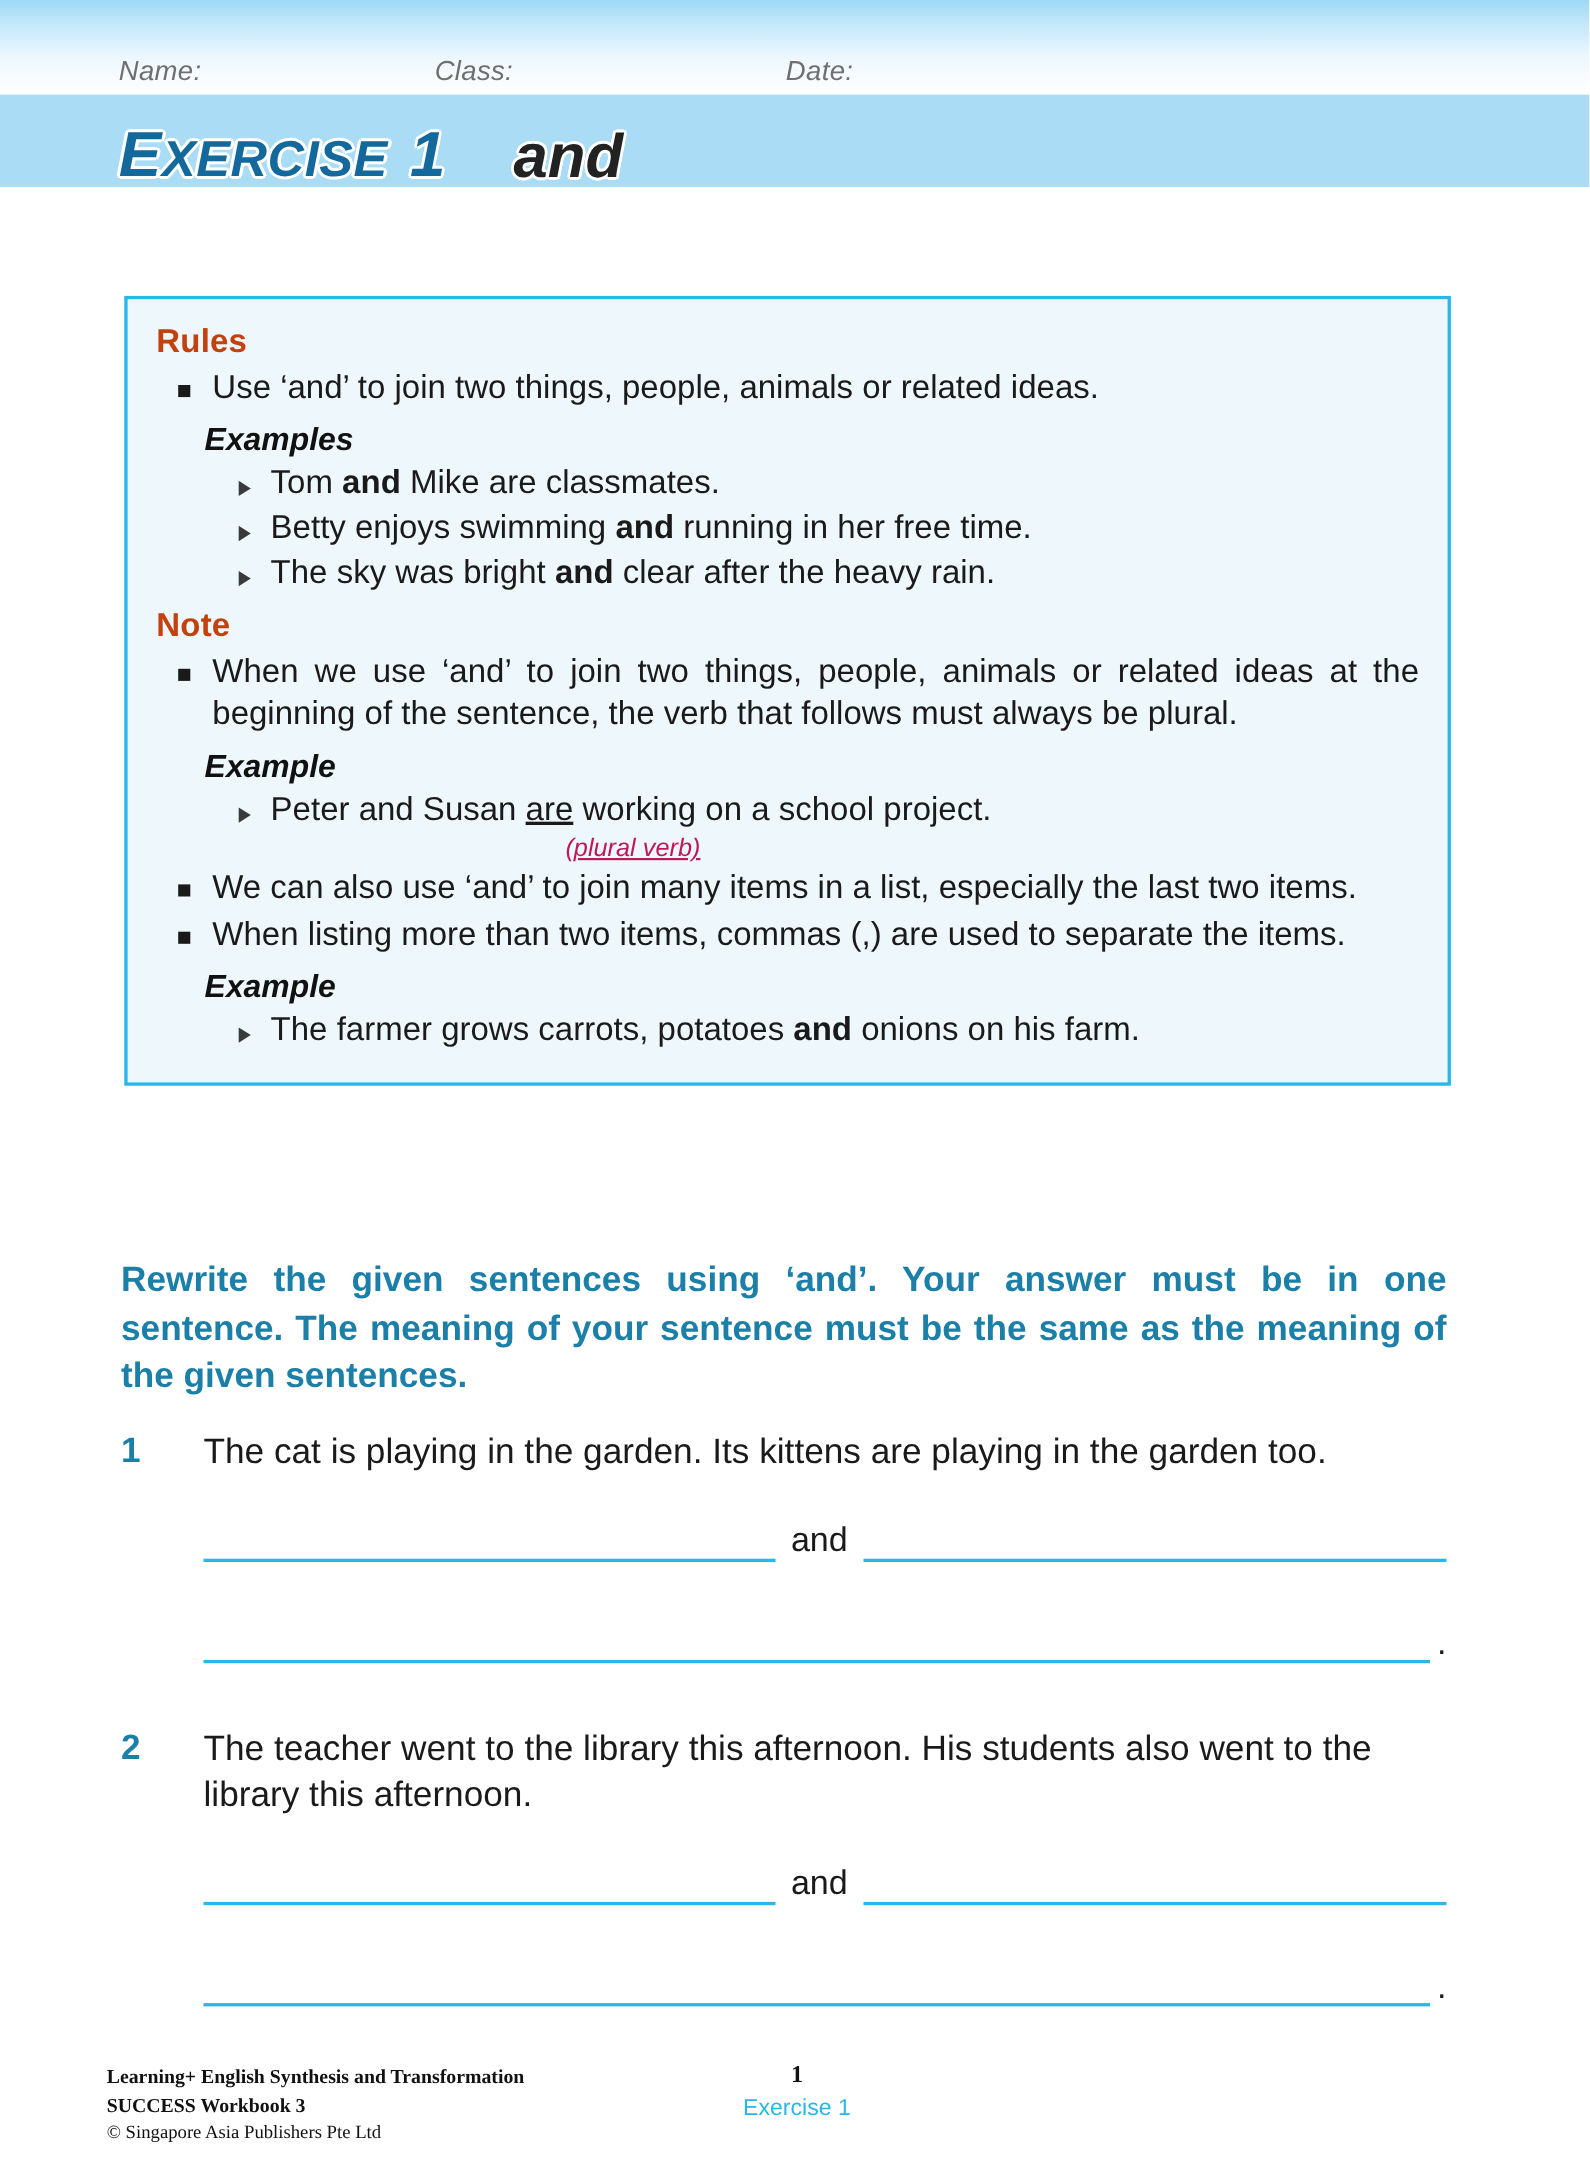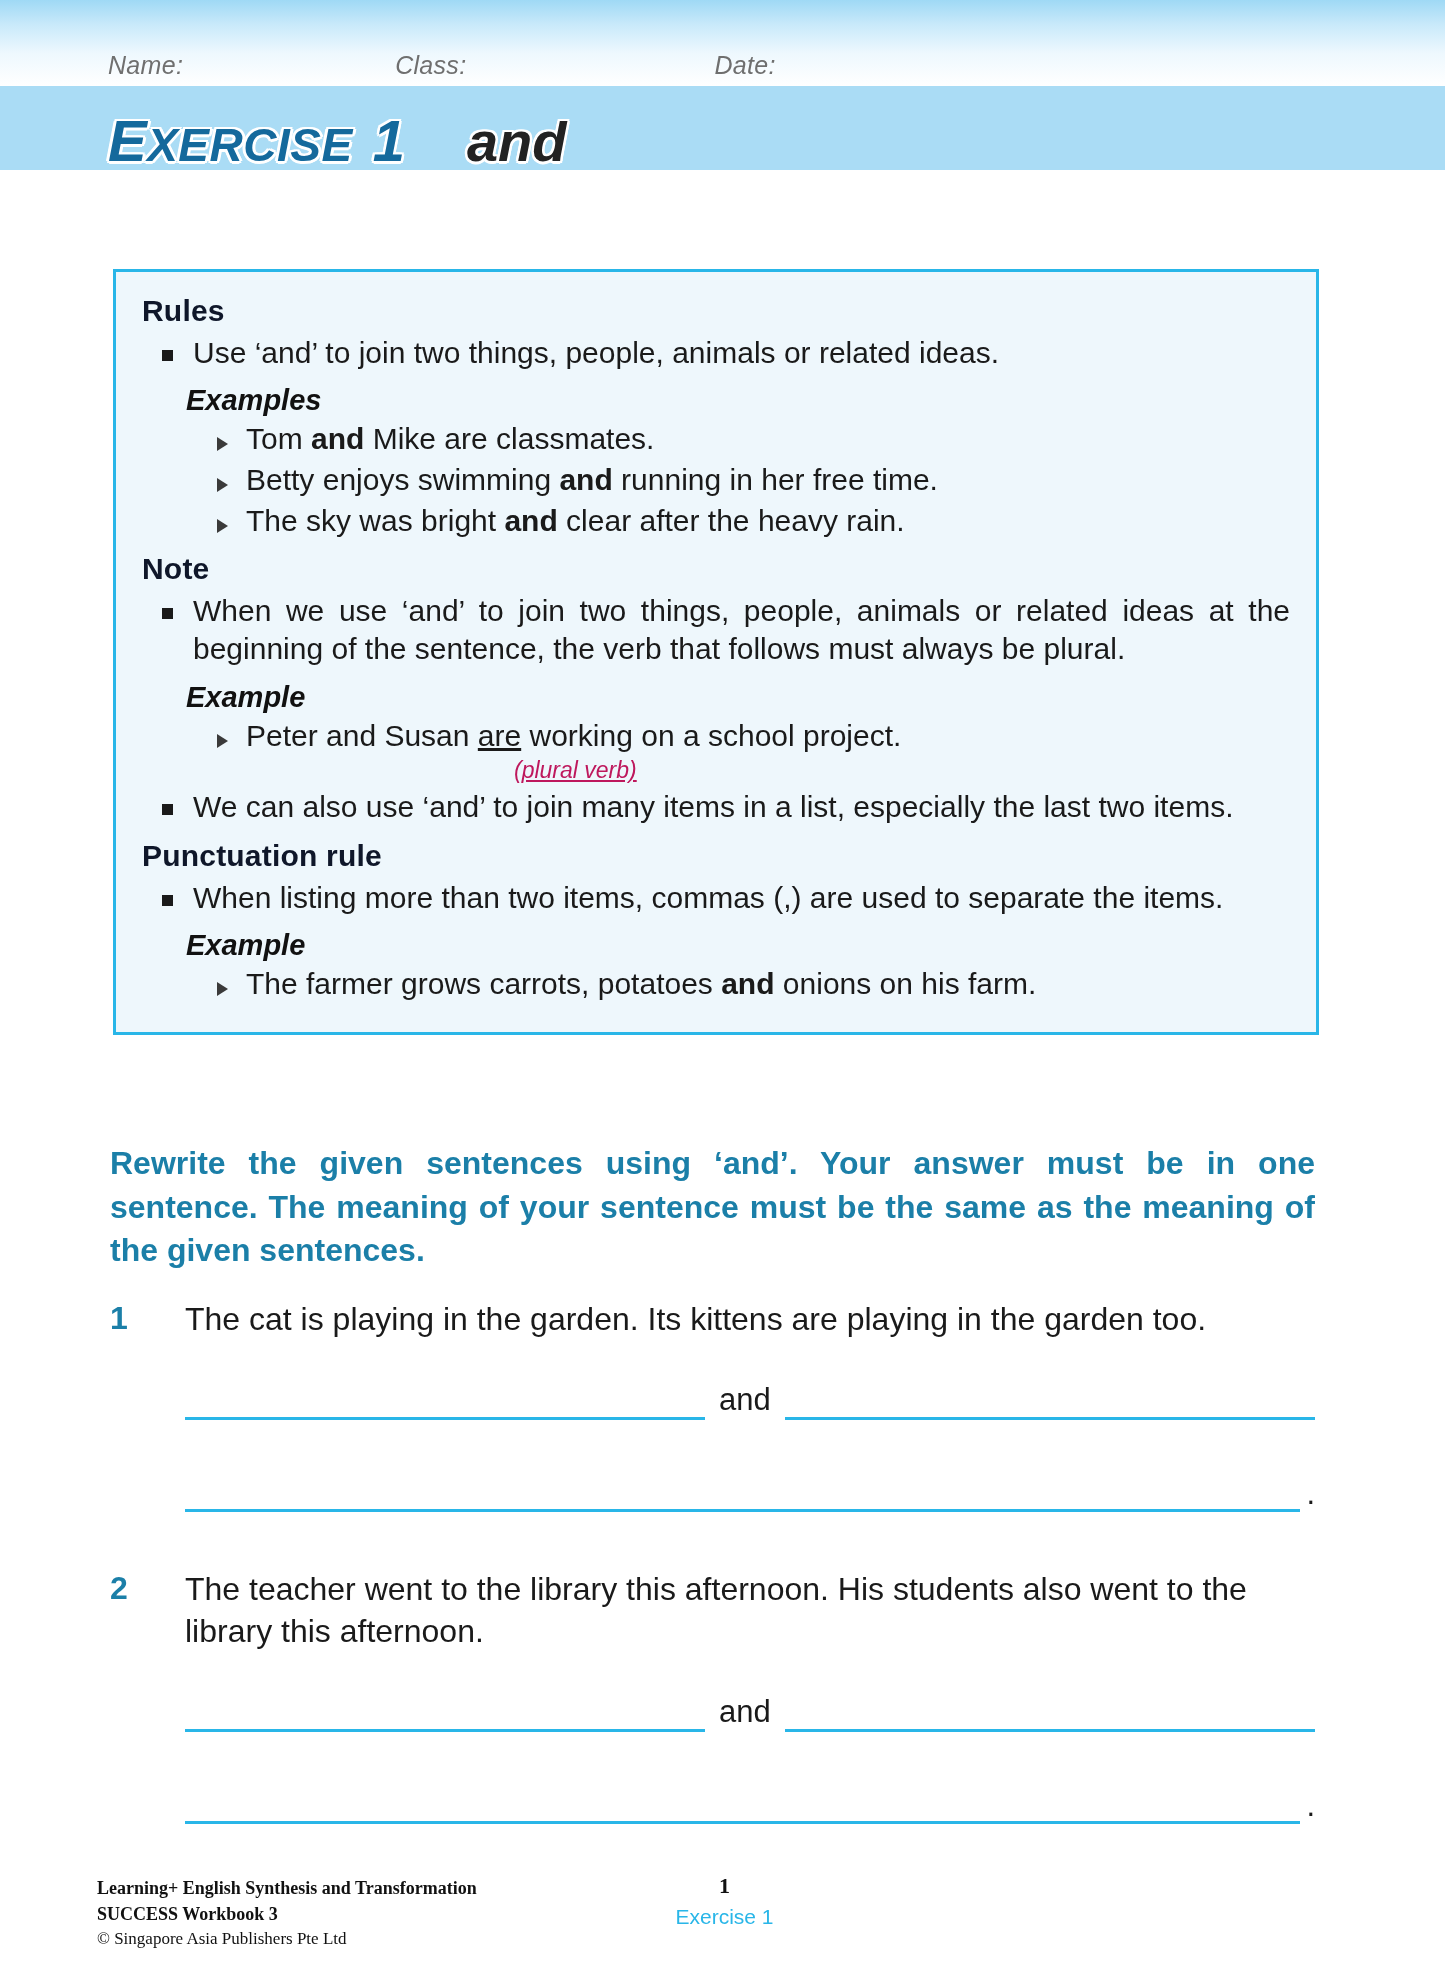--- a/index.html
+++ b/index.html
@@ -70,21 +70,21 @@
   }
 
   
   .rules-box{
     position:absolute; left:113px; top:269px; width:1206px;
     border:3px solid #29b6e8;
     background:#eef7fc;
     padding:22px 26px 26px 26px;
   }
   .sec-head{
-    color:#0f172a; font-weight:bold; font-size:30px;
+    color:#c2410c; font-weight:bold; font-size:30px;
     margin-bottom:6px; letter-spacing:.2px;
   }
   .sec-head.tight{ margin-top:12px; }
 
   .b-row{ display:flex; align-items:flex-start; margin:4px 0 2px 0; }
   .sq{
     width:11px; height:11px; background:#1a1a1a; flex:none;
     margin:16px 20px 0 20px;
   }
   .b-text{
@@ -226,21 +226,20 @@
     <span class="tri"></span>
     <span class="t-text"><span>Peter and Susan </span><span class="u">are</span><span> working on a school project.</span></span>
   </div>
   <div class="plural-note">(plural verb)</div>
 
   <div class="b-row">
     <span class="sq"></span>
     <span class="b-text nojust">We can also use ‘and’ to join many items in a list, especially the last two items.</span>
   </div>
 
-  <div class="sec-head tight">Punctuation rule</div>
 
   <div class="b-row">
     <span class="sq"></span>
     <span class="b-text nojust">When listing more than two items, commas (,) are used to separate the items.</span>
   </div>
 
   <div class="ex-head">Example</div>
 
   <div class="t-row">
     <span class="tri"></span>

